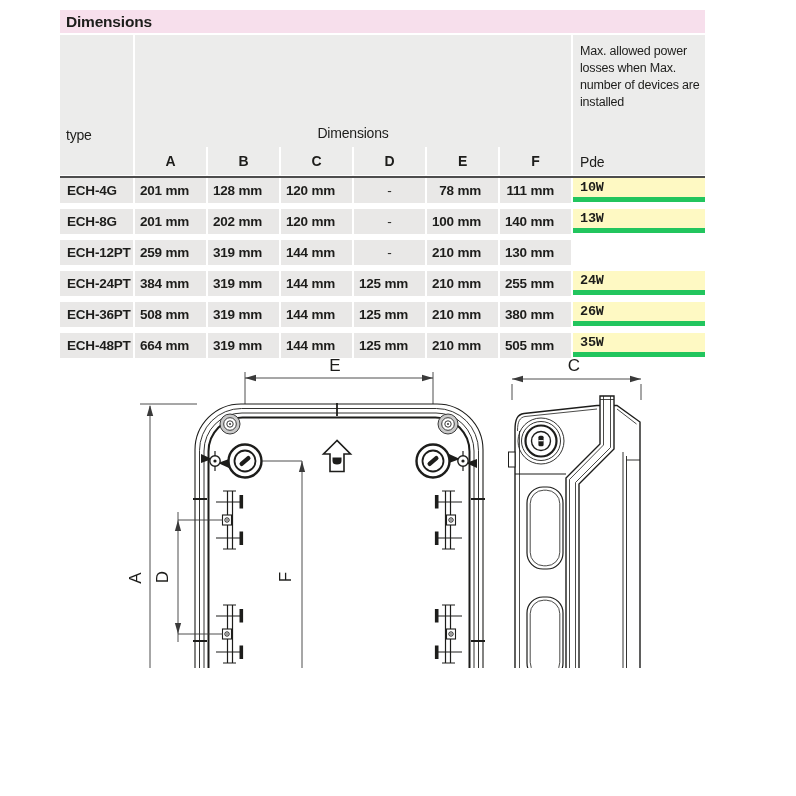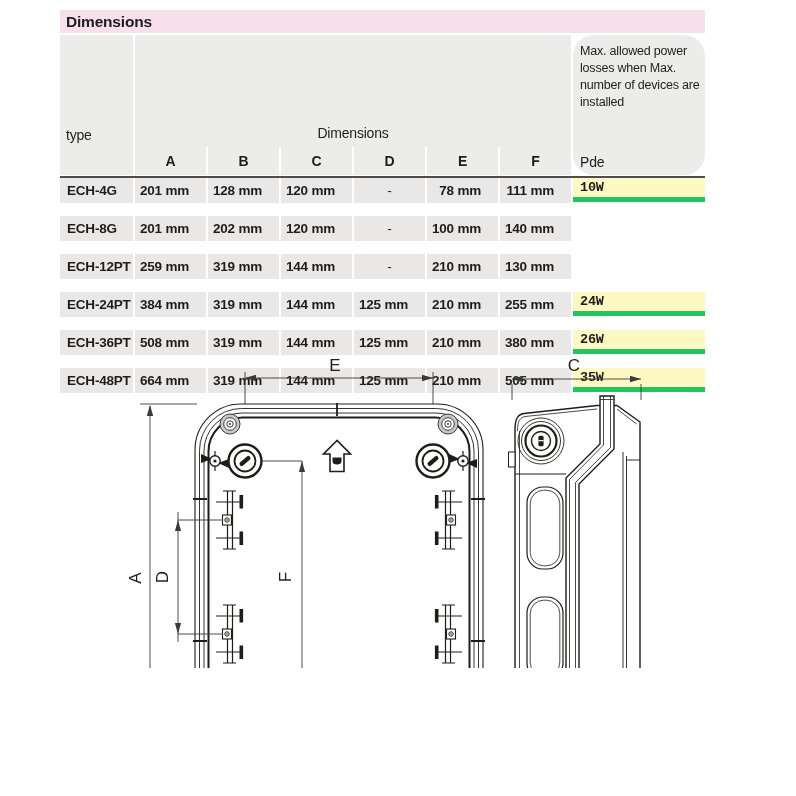--- a/index.html
+++ b/index.html
@@ -15,25 +15,25 @@
   .thead{display:flex;gap:2px;height:140px;}
   .th-type{width:73px;background:#ececeb;position:relative;}
   .th-type span{position:absolute;left:6px;bottom:32px;font-weight:normal;font-size:14px;text-align:right;}
   .th-dims{width:436px;background:#ececeb;display:flex;flex-direction:column;}
   .th-dims-label{flex:1;display:flex;align-items:flex-end;justify-content:center;
                  font-weight:normal;font-size:14px;padding-bottom:6px;}
   .th-letters{height:28px;display:flex;}
   .th-letter{width:71px;display:flex;align-items:center;justify-content:center;
              font-size:14px;border-left:2px solid #fff;}
   .th-letter:first-child{border-left:none;}
-  .th-power{width:132px;background:#ececeb;position:relative;border-radius:21px;}
+  .th-power{width:132px;background:#ececeb;position:relative;}
   .th-power-text{padding:8px 2px 0 7px;font-weight:normal;font-size:12.5px;line-height:1.36;}
   .th-power-sub{position:absolute;left:7px;bottom:5px;font-weight:normal;font-size:14px;}
   .tsep{height:2px;background:#4d4d4d;margin-top:1px;}
-  .tbody{display:flex;flex-direction:column;gap:13px;margin-top:0;}
+  .tbody{display:flex;flex-direction:column;gap:6px;margin-top:0;}
   .trow{display:flex;gap:2px;height:25px;}
   .td{background:#e9e8e7;display:flex;align-items:center;}
   .td-type{width:73px;padding-left:7px;box-sizing:border-box;}
   .td-a,.td-b,.td-c,.td-d,.td-e,.td-f{width:71px;justify-content:flex-end;
         padding-right:17px;box-sizing:border-box;}
   .td.dash{justify-content:center;padding-right:0;font-weight:normal;}
   .td-pde{width:132px;padding-left:7px;box-sizing:border-box;background:#fef9c3;
           border-bottom:5px solid #22c55e;height:24px;font-family:Liberation Mono, monospace;}
 
   
@@ -83,20 +83,21 @@
           <div class="td td-pde">10W</div>
         </div>
         <div class="trow">
           <div class="td td-type">ECH-8G</div>
           <div class="td td-a">201 mm</div>
           <div class="td td-b">202 mm</div>
           <div class="td td-c">120 mm</div>
           <div class="td td-d dash">-</div>
           <div class="td td-e">100 mm</div>
           <div class="td td-f">140 mm</div>
+          <div class="td td-pde">13W</div>
         </div>
         <div class="trow">
           <div class="td td-type">ECH-12PT</div>
           <div class="td td-a">259 mm</div>
           <div class="td td-b">319 mm</div>
           <div class="td td-c">144 mm</div>
           <div class="td td-d dash">-</div>
           <div class="td td-e">210 mm</div>
           <div class="td td-f">130 mm</div>
         </div>

